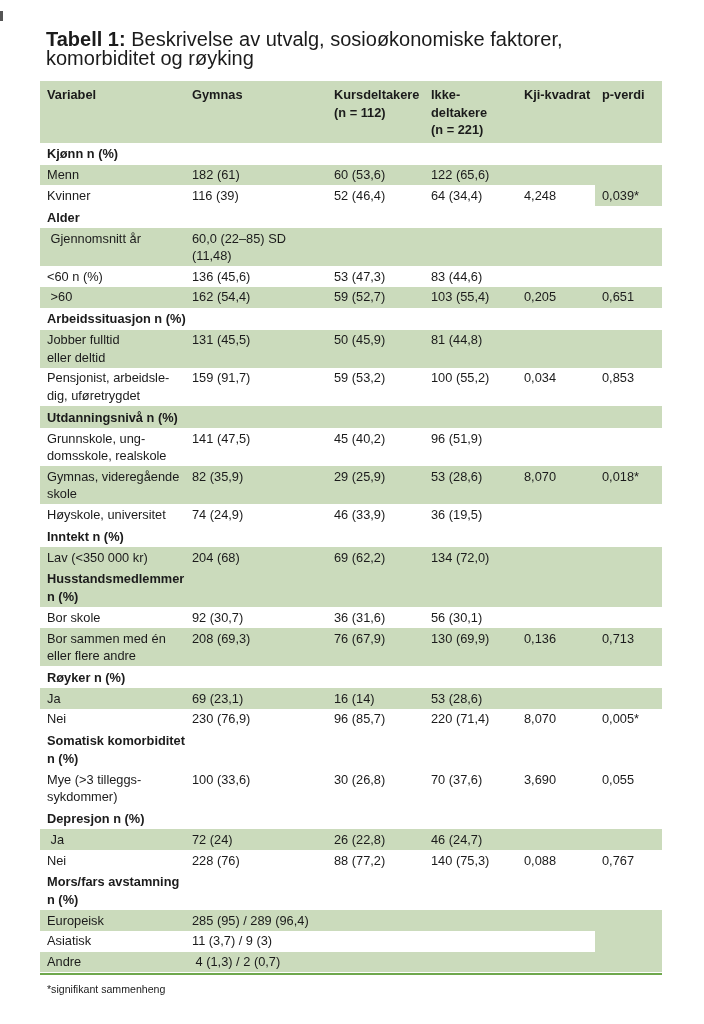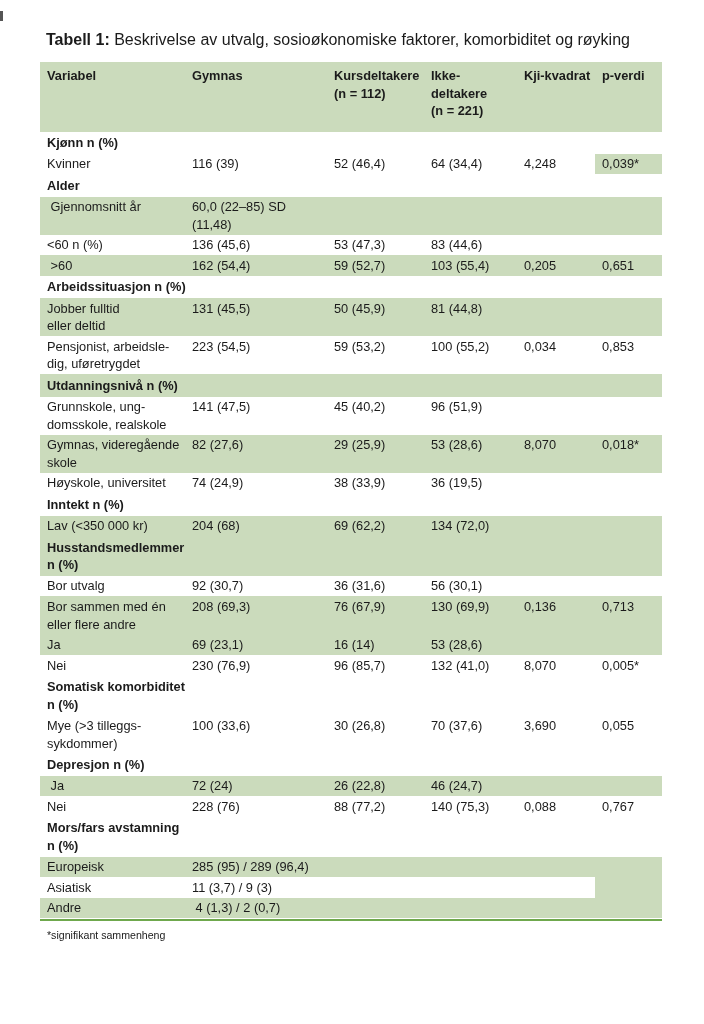--- a/index.html
+++ b/index.html
@@ -3,34 +3,34 @@
 <meta charset="utf-8">
 <style>
   html,body{margin:0;padding:0;}
   body{
     width:704px;height:1024px;background:#ffffff;
     font-family:"Liberation Sans","DejaVu Sans",sans-serif;
     color:#1b1b1b;position:relative;overflow:hidden;
   }
   .artifact{position:absolute;left:0;top:11px;width:3px;height:10px;background:#555;}
   .page{padding:30px 42px 0 40px;box-sizing:border-box;}
-  .caption{font-size:16px;line-height:19px;margin:0 0 13px 6px;}
+  .caption{font-size:20px;line-height:19px;margin:0 0 13px 6px;}
   .caption .b{font-weight:bold;}
   table.t{
     border-collapse:collapse;table-layout:fixed;width:622px;
   }
   .t th,.t td{
     vertical-align:top;text-align:left;
     font-size:12.8px;line-height:17.6px;
     padding:1.5px 2px 1.5px 7px;
     white-space:pre-wrap;overflow:hidden;
   }
   .t thead th{
     font-weight:bold;background:var(--band);
-    padding-top:5px;padding-bottom:12px;
+    padding-top:5px;padding-bottom:4px;
   }
   .t tr.shaded td{background:var(--band);}
   .t td.p-green{background:var(--band);}
   .t tr.section td{font-weight:bold;padding-top:2.5px;padding-bottom:2px;margin-top:32px;}
   .bottom-rule{width:622px;height:2px;margin-top:1px;}
   .footnote{font-size:10.6px;line-height:14px;margin:7px 0 0 7px;}
 </style>
 </head>
 <body style="--band: #cbdbbc; color: rgb(27, 27, 27);">
 
@@ -57,20 +57,28 @@
           <th>Ikke-deltakere
 (n = 221)</th>
           <th>Kji-kvadrat</th>
           <th>p-verdi</th>
         </tr>
     </thead>
     <tbody id="body-rows">
         <tr class="section">
           <td colspan="6">Kjønn n (%)</td>
         </tr>
+        <tr class="shaded">
+          <td>Menn</td>
+          <td>182 (61)</td>
+          <td>60 (53,6)</td>
+          <td>122 (65,6)</td>
+          <td></td>
+          <td></td>
+        </tr>
         <tr>
           <td>Kvinner</td>
           <td>116 (39)</td>
           <td>52 (46,4)</td>
           <td>64 (34,4)</td>
           <td>4,248</td>
           <td class="p-green">0,039*</td>
         </tr>
         <tr class="section">
           <td colspan="6">Alder</td>
@@ -108,100 +116,103 @@
 eller deltid</td>
           <td>131 (45,5)</td>
           <td>50 (45,9)</td>
           <td>81 (44,8)</td>
           <td></td>
           <td></td>
         </tr>
         <tr>
           <td>Pensjonist, arbeidsle-
 dig, uføretrygdet</td>
-          <td>223 (54,5)</td>
+          <td>159 (91,7)</td>
           <td>59 (53,2)</td>
           <td>100 (55,2)</td>
           <td>0,034</td>
           <td>0,853</td>
         </tr>
         <tr class="shaded section">
           <td colspan="6">Utdanningsnivå n (%)</td>
         </tr>
         <tr>
           <td>Grunnskole, ung-
 domsskole, realskole</td>
           <td>141 (47,5)</td>
           <td>45 (40,2)</td>
           <td>96 (51,9)</td>
           <td></td>
           <td></td>
         </tr>
         <tr class="shaded">
           <td>Gymnas, videregående
 skole</td>
-          <td>82 (27,6)</td>
+          <td>82 (35,9)</td>
           <td>29 (25,9)</td>
           <td>53 (28,6)</td>
           <td>8,070</td>
           <td>0,018*</td>
         </tr>
         <tr>
           <td>Høyskole, universitet</td>
           <td>74 (24,9)</td>
-          <td>38 (33,9)</td>
+          <td>46 (33,9)</td>
           <td>36 (19,5)</td>
           <td></td>
           <td></td>
         </tr>
         <tr class="section">
           <td colspan="6">Inntekt n (%)</td>
         </tr>
         <tr class="shaded">
           <td>Lav (&lt;350 000 kr)</td>
           <td>204 (68)</td>
           <td>69 (62,2)</td>
           <td>134 (72,0)</td>
           <td></td>
           <td></td>
         </tr>
         <tr class="shaded section">
           <td colspan="6">Husstandsmedlemmer
 n (%)</td>
         </tr>
         <tr>
-          <td>Bor utvalg</td>
+          <td>Bor skole</td>
           <td>92 (30,7)</td>
           <td>36 (31,6)</td>
           <td>56 (30,1)</td>
           <td></td>
           <td></td>
         </tr>
         <tr class="shaded">
           <td>Bor sammen med én
 eller flere andre</td>
           <td>208 (69,3)</td>
           <td>76 (67,9)</td>
           <td>130 (69,9)</td>
           <td>0,136</td>
           <td>0,713</td>
         </tr>
+        <tr class="section">
+          <td colspan="6">Røyker n (%)</td>
+        </tr>
         <tr class="shaded">
           <td>Ja</td>
           <td>69 (23,1)</td>
           <td>16 (14)</td>
           <td>53 (28,6)</td>
           <td></td>
           <td></td>
         </tr>
         <tr>
           <td>Nei</td>
           <td>230 (76,9)</td>
           <td>96 (85,7)</td>
-          <td>132 (41,0)</td>
+          <td>220 (71,4)</td>
           <td>8,070</td>
           <td>0,005*</td>
         </tr>
         <tr class="section">
           <td colspan="6">Somatisk komorbiditet
 n (%)</td>
         </tr>
         <tr>
           <td>Mye (&gt;3 tilleggs-
 sykdommer)</td>

